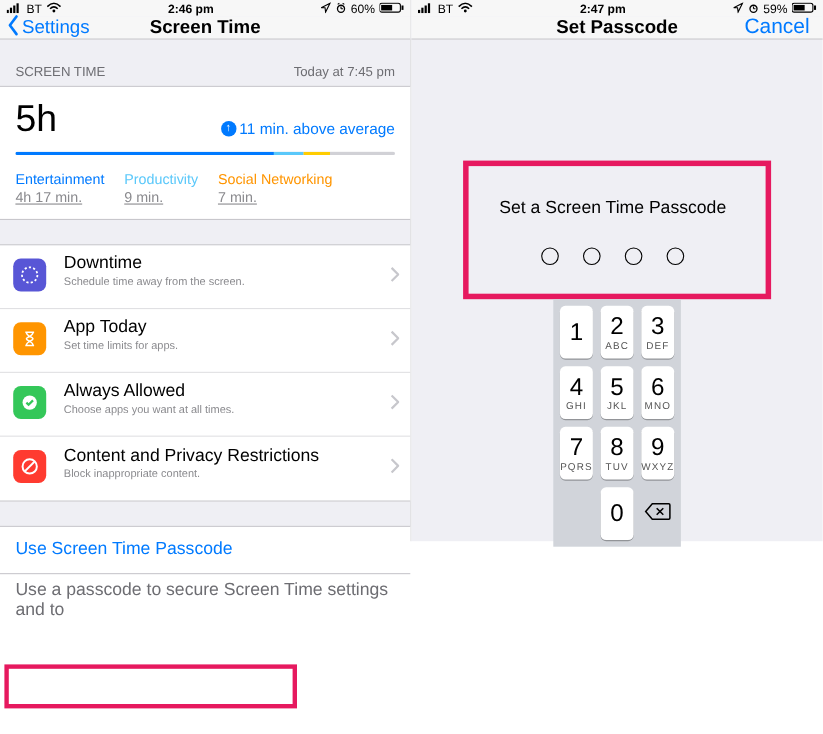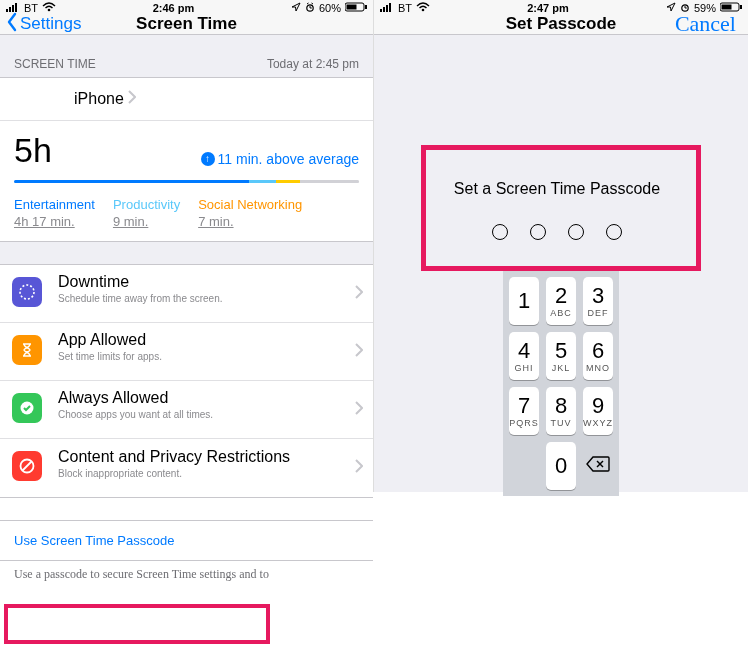--- a/index.html
+++ b/index.html
@@ -42,21 +42,21 @@
   .nav-title { font-weight: 600; }
   .nav-left {
     position: absolute; left: 6px; top: 0; bottom: 0;
     display: flex; align-items: center; color: #007aff;
     font-size: 17px; cursor: pointer;
   }
   .nav-left .chev { margin-right: 2px; }
   .nav-right {
     position: absolute; right: 12px; top: 0; bottom: 0;
     display: flex; align-items: center; color: #007aff;
-    font-size: 22px; cursor: pointer; font-family: Liberation Serif, serif;
+    font-size: 19px; cursor: pointer;
   }
 
   
   .sec-head {
     display: flex; justify-content: space-between;
     padding: 22px 14px 6px 14px;
     font-size: 12px; color: #6d6d72; text-transform: uppercase;
   }
   .sec-head .right { text-transform: none; }
 
@@ -109,22 +109,22 @@
   .feat .icon {
     position:absolute; left:12px; top:12px; width:30px; height:30px; border-radius:7px;
     display:flex;align-items:center;justify-content:center;
   }
   .ic-downtime{background:#5856d6;}
   .ic-limits{background:#ff9500;}
   .ic-allowed{background:#34c759;}
   .ic-restrict{background:#ff3b30;}
 
   .link-group { margin-top: 22px; }
-  .link-cell { color:#007aff; font-size:13px; padding:12px 14px; }
-  .footer-note { font-size:12px; color:#6d6d72; padding:6px 14px 0 14px;font-family:Liberation Serif, serif; }
+  .link-cell { color:#007aff; font-size:16px; padding:12px 14px; }
+  .footer-note { font-size:16px; color:#6d6d72; padding:6px 14px 0 14px; }
 
   .hl-box {
     position:absolute; border:4px solid #e6195f; pointer-events:none;
   }
 
   
   .passcode-area {
     flex:1; display:flex; flex-direction:column; align-items:center;
     padding-top: 110px;
   }
@@ -199,30 +199,24 @@
         <span class="chev"><svg width="12" height="20">
               <path d="M9 2 L3 10 L9 18" stroke="#007aff" stroke-width="2.4" fill="none" stroke-linecap="round" stroke-linejoin="round"></path>
             </svg></span>
         <span>Settings</span>
       </div>
       <div class="nav-title">Screen Time</div>
     </div>
 
     <div class="sec-head">
       <span>SCREEN TIME</span>
-      <span class="right">Today at 2:45 pm</span>
+      <span class="right">Today at 7:45 pm</span>
     </div>
 
     <div class="usage-block">
-      <div class="device-row">
-        <span class="name">iPhone</span>
-        <span class="chevron"><svg width="8" height="14">
-              <path d="M1 1 L7 7 L1 13" stroke="#c7c7cc" stroke-width="2" fill="none"></path>
-            </svg></span>
-      </div>
       <div class="hours-row">
         <div class="hours">5h</div>
         <div class="delta">
           <span class="arrow">↑</span>
           <span>11 min. above average</span>
         </div>
       </div>
       <div class="bar">
         <div class="seg1"></div>
           <div class="seg2"></div>
@@ -260,21 +254,21 @@
               <path d="M1 1 L7 7 L1 13" stroke="#c7c7cc" stroke-width="2" fill="none"></path>
             </svg></span>
       </div>
       <div class="cell feat">
         <div class="icon ic-limits">
             <svg width="18" height="18">
               <path d="M5 3h8M5 15h8M6 3c0 4 6 4 6 6s-6 2-6 6M12 3c0 4-6 4-6 6s6 2 6 6" stroke="#fff" stroke-width="1.4" fill="none"></path>
             </svg>
           </div>
         <div>
-            <div class="cell-title">App Allowed</div>
+            <div class="cell-title">App Today</div>
             <div class="cell-sub">Set time limits for apps.</div>
           </div>
         <span class="chevron"><svg width="8" height="14">
               <path d="M1 1 L7 7 L1 13" stroke="#c7c7cc" stroke-width="2" fill="none"></path>
             </svg></span>
       </div>
       <div class="cell feat">
         <div class="icon ic-allowed">
             <svg width="18" height="18">
               <circle cx="9" cy="9" r="6.5" fill="#fff"></circle>

